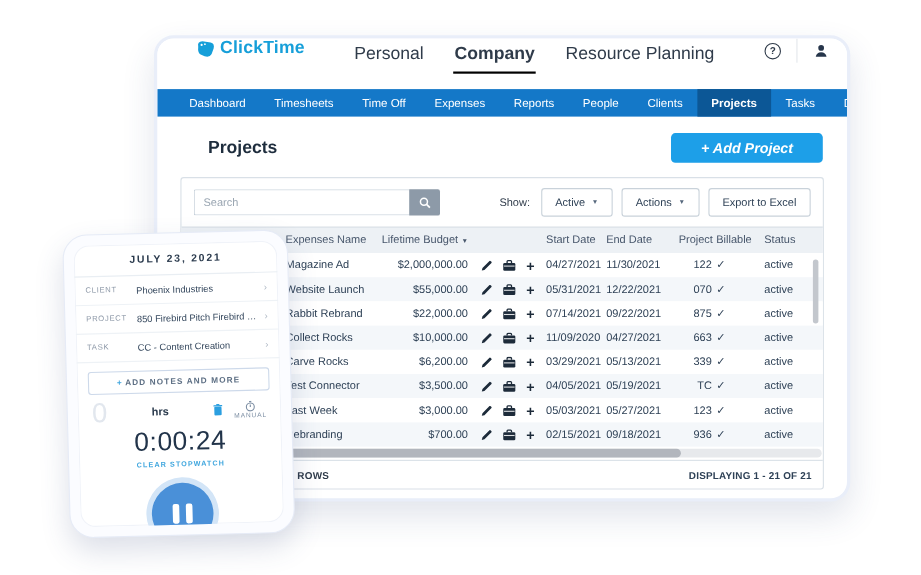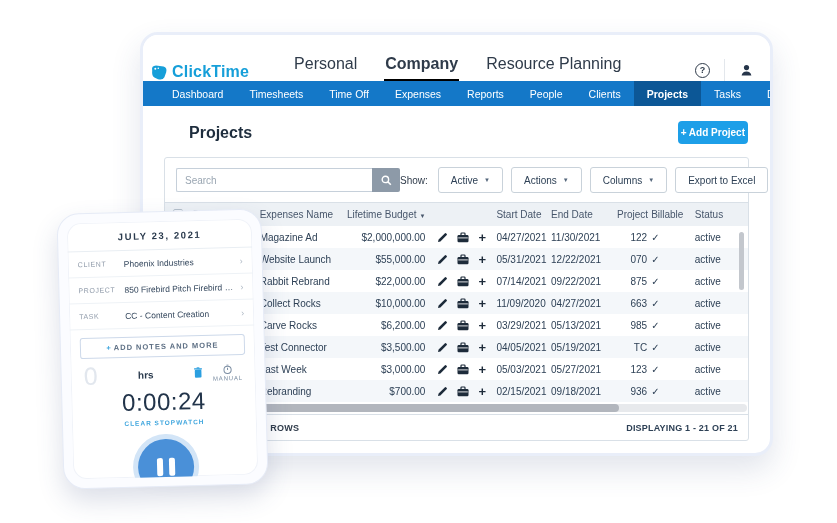--- a/index.html
+++ b/index.html
@@ -8,40 +8,40 @@
 
   .stage { position:absolute; inset:0; }
 
   
   .window {
     position:absolute; left:140px; top:32px; width:633px; height:424px;
     background:#fff; border:3px solid var(--window-border);
     border-radius:18px; box-shadow:0 14px 30px rgba(50,70,120,.14);
     overflow:hidden;
   }
-  .topbar { height:46px; display:flex; align-items:flex-end; padding:0 16px 0 6px; background:#fff; }
+  .topbar { height:46px; display:flex; align-items:flex-start; padding:0 16px 0 34px; background:#fff; }
   .logo { display:flex; align-items:center; gap:4px; }
   .logo-text { color:var(--brand); font-size:16px; font-weight:700; letter-spacing:.2px; }
   .top-nav { display:flex; gap:26px; margin-left:44px; }
   .tnav-item { font-size:16px; color:#2f3b4a; padding:6px 1px; cursor:pointer; }
   .tnav-item.active { font-weight:700; border-bottom:2px solid #000000; }
   .topbar-right { margin-left:auto; display:flex; align-items:center; gap:14px; }
   .help-icon { width:15px; height:15px; border:1.3px solid #2f3b4a; border-radius:50%;
     display:flex; align-items:center; justify-content:center; font-size:9px; font-weight:700; color:#2f3b4a; }
   .v-divider { width:1px; height:22px; background:#e3e7ec; }
 
   .main-nav { height:25px; background:var(--nav-bar); display:flex; align-items:stretch; padding-left:16px; }
   .nav-item { color:#fff; font-size:10.5px; padding:0 13px; display:flex; align-items:center; cursor:pointer; white-space:nowrap; }
   .nav-item.active { background:var(--nav-active); font-weight:700; }
 
   .content { padding:15px 21px 0 21px; }
   .title-row { display:flex; align-items:center; justify-content:space-between; padding:0 1px 0 25px; }
   .page-title { font-size:16px; font-weight:700; color:#1e2d3d; }
   .add-btn { background:var(--accent-button); color:#fff; border:none; border-radius:4px;
-    font-size:10px; font-weight:700; padding:6px 3px; cursor:pointer; font-family:inherit; }
+    font-size:13px; font-weight:700; padding:6px 27px; cursor:pointer; font-family:inherit;font-style:italic; }
 
   .panel { margin-top:13px; border:1px solid var(--border); border-radius:3px; background:#fff; }
   .toolbar { display:flex; align-items:center; padding:9px 11px; }
   .search-group { display:flex; }
   .search-input { width:196px; height:24px; border:1px solid #c6d0da; border-right:none;
     border-radius:2px 0 0 2px; font-size:10px; padding:0 8px; color:#2e4156; font-family:inherit; outline:none; }
   .search-input::placeholder { color:#9aa6b2; }
   .search-btn { width:28px; height:24px; background:#8d9aa8; border:none; border-radius:0 2px 2px 0;
     display:flex; align-items:center; justify-content:center; cursor:pointer; }
   .toolbar-right { margin-left:auto; display:flex; align-items:center; gap:8px; }
@@ -193,24 +193,20 @@
             <span class="show-label">Show:</span>
             <button class="tb-btn">
               <span>Active</span>
               <span class="caret">▼</span>
             </button>
             <button class="tb-btn">
               <span>Actions</span>
               <span class="caret">▼</span>
             </button>
             <button class="tb-btn">
-              <span>Columns</span>
-              <span class="caret">▼</span>
-            </button>
-            <button class="tb-btn">
               <span>Export to Excel</span>
             </button>
           </div>
         </div>
 
         <div class="tbl">
           <div class="tbl-header">
             <div class="cell col-cb"><span class="checkbox" style="display:inline-block"></span></div>
             <div class="cell col-client">Client Name</div>
             <div class="cell col-exp"></div>
@@ -351,21 +347,21 @@
                   <svg width="12" height="11" viewBox="0 0 12 11">
                     <rect x="0.5" y="3" width="11" height="7.2" rx="1.2" fill="#1d2b3a"></rect>
                     <path d="M4 3 V1.8 Q4 1 4.8 1 H7.2 Q8 1 8 1.8 V3" fill="none" stroke="#1d2b3a" stroke-width="1.2"></path>
                     <rect x="1.2" y="5.4" width="9.6" height="1" fill="#fff" opacity="0.85"></rect>
                   </svg>
                 </span>
                 <span class="row-icon plus-glyph">+</span>
               </div>
               <div class="cell col-start">03/29/2021</div>
               <div class="cell col-end">05/13/2021</div>
-              <div class="cell col-num">985</div>
+              <div class="cell col-num">339</div>
               <div class="cell col-bill check-glyph">✓</div>
               <div class="cell col-status">active</div>
             </div>
               <div class="tbl-row alt">
               <div class="cell col-cb"></div>
               <div class="cell col-client"></div>
               <div class="cell col-exp">&gt;</div>
               <div class="cell col-project">Test Connector</div>
               <div class="cell col-budget">$3,500.00</div>
               <div class="cell col-icons">

